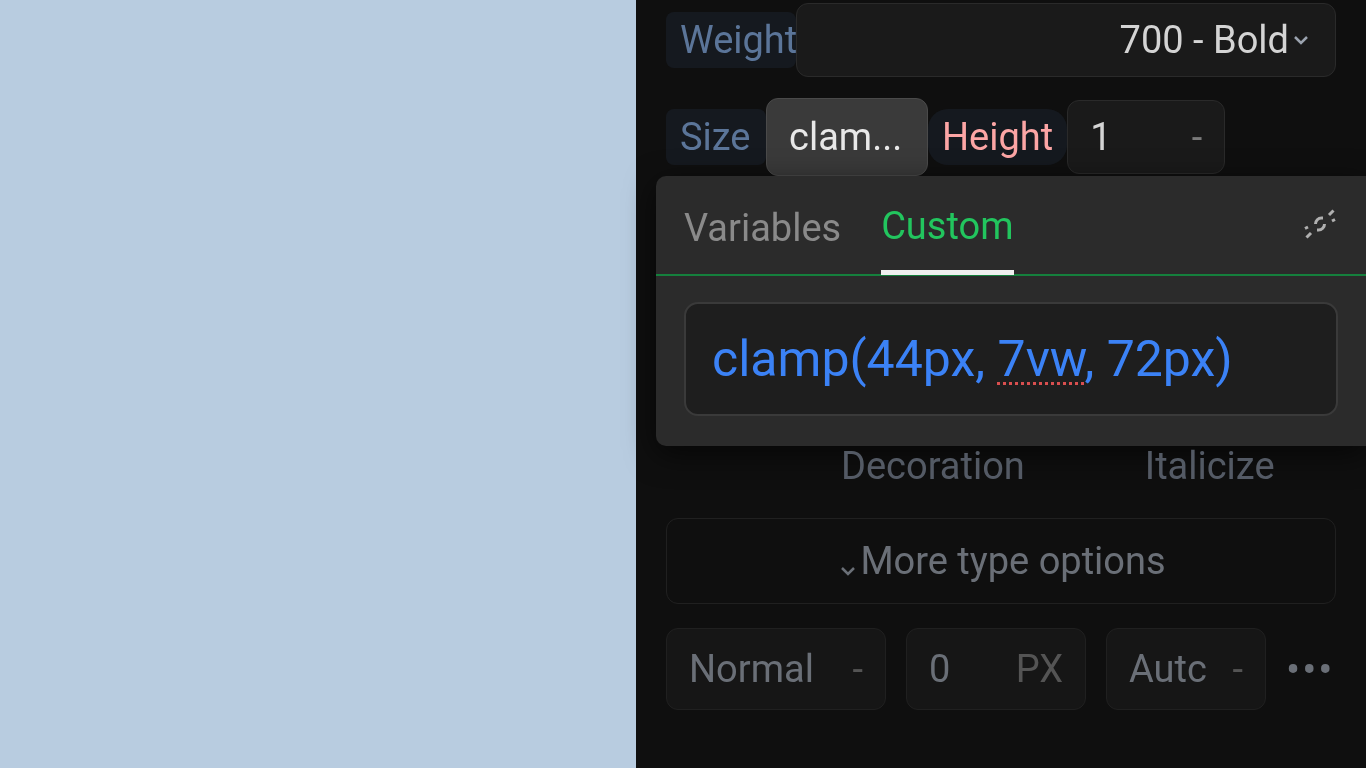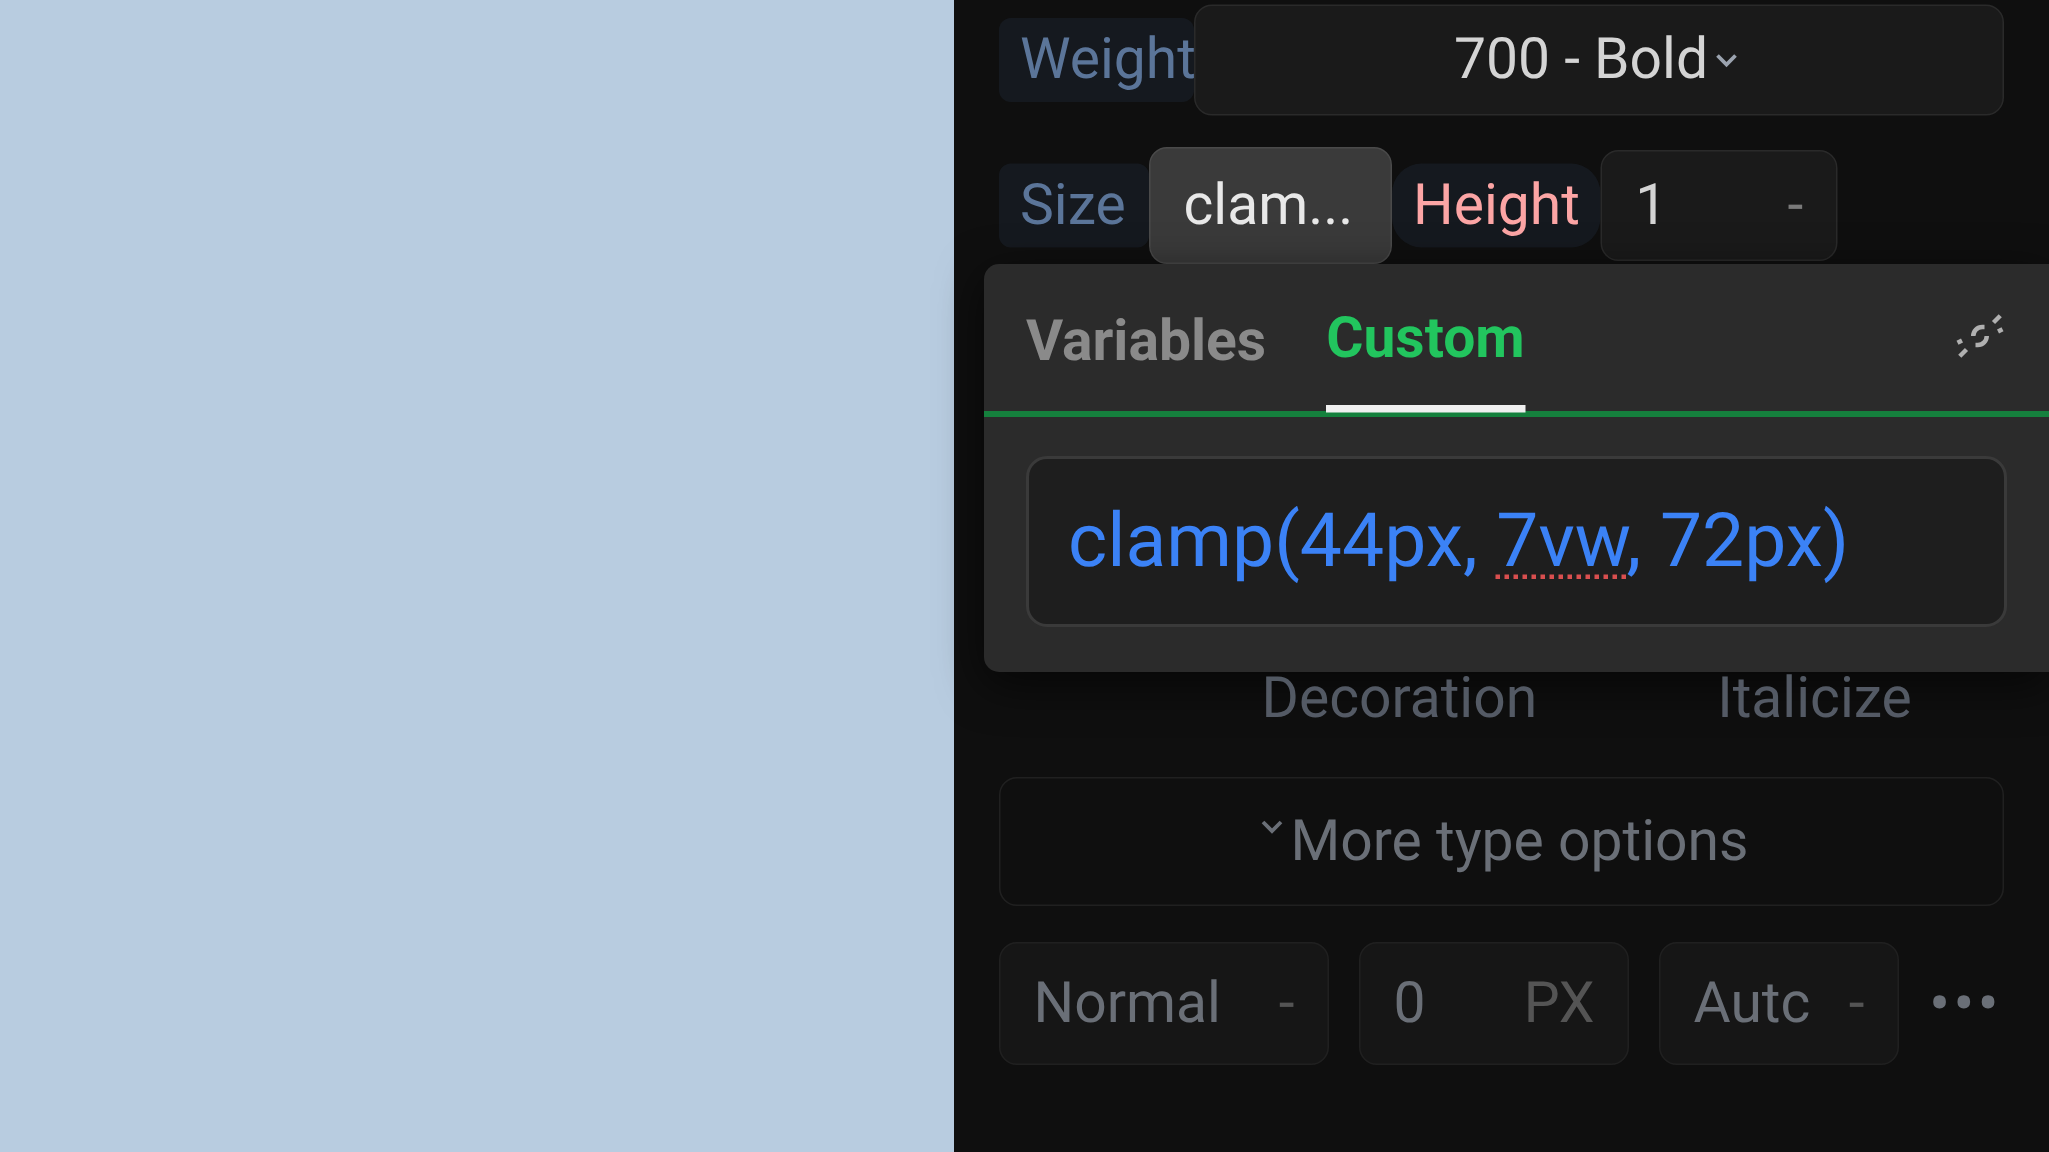--- a/index.html
+++ b/index.html
@@ -44,21 +44,21 @@
   color: #7a8494;
 }
 .field {
   background: #1a1a1a;
   border: 1px solid #2a2a2a;
   border-radius: 12px;
   padding: 14px 22px;
   color: #d4d4d4;
   display: flex;
   align-items: center;
-  justify-content: center;
+  justify-content: flex-end;
 }
 .weight-row { height: 80px; }
 .weight-label { width: 130px; }
 .weight-field { flex: 1; }
 .size-row { height: 90px; margin-top: 12px; }
 .size-label { width: 100px; }
 .size-field {
   width: 162px;
   background: #3a3a3a;
   border: 1px solid #4a4a4a;
@@ -89,22 +89,21 @@
   border-radius: 10px 0 0 10px;
   box-shadow: 0 8px 30px rgba(0,0,0,0.6);
   padding: 0;
 }
 .tabs {
   display: flex;
   align-items: center;
   padding: 28px 28px 0 28px;
   gap: 40px;
   position: relative;
-  border-bottom: 4px solid #15803d;
-  font-weight: bold;
+  border-bottom: 2px solid #15803d;
 }
 .tab {
   padding-bottom: 22px;
   color: #8a8a8a;
   cursor: pointer;
 }
 .tab.active {
   color: #22c55e;
   border-bottom: 5px solid #f0f0f0;
   margin-bottom: -1px;
@@ -160,21 +159,21 @@
   border-radius: 12px;
   padding: 18px 22px;
   color: #d4d4d4;
 }
 .more-options {
   margin: 30px 30px 0 30px;
   border: 1px solid #2a2a2a;
   border-radius: 12px;
   padding: 20px;
   display: flex;
-  align-items: flex-start;
+  align-items: flex-end;
   justify-content: center;
   color: #9ba3af;
   cursor: pointer;
 }
 .bottom-row {
   display: flex;
   padding: 24px 30px 0 30px;
   gap: 20px;
   align-items: center;
 }

